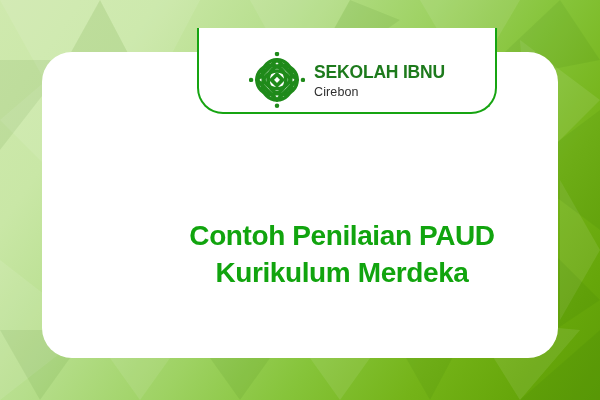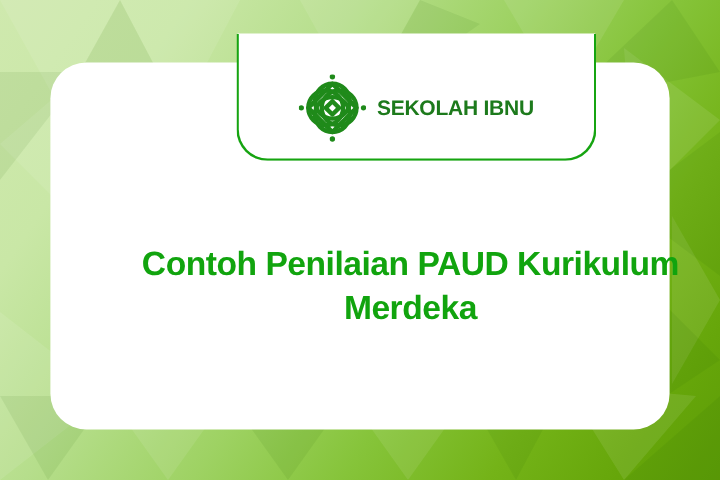--- a/index.html
+++ b/index.html
@@ -49,21 +49,21 @@
     background: #ffffff;
     border-radius: 30px;
   }
 
   
   #header-panel {
     position: absolute;
     left: 155px;
     top: -24px;
     width: 300px;
-    height: 106px;
+    height: 86px;
     background: #ffffff;
     border: 2px solid #16a411;
     border-top: none;
     border-bottom-left-radius: 26px;
     border-bottom-right-radius: 26px;
     box-sizing: border-box;
     display: flex;
     align-items: center;
     justify-content: center;
     gap: 9px;
@@ -100,21 +100,21 @@
 
   
   #title-wrap {
     position: absolute;
     left: 62px;
     top: 150px;
     width: 476px;
     text-align: center;
   }
   #main-title {
-    margin: 0;
+    margin: 16px;
     color: #11a40e;
     font-size: 28px;
     font-weight: bold;
     line-height: 1.32;
     letter-spacing: -0.4px;
   }
 </style>
 </head>
 <body>
 
@@ -167,20 +167,21 @@
         <g fill="#1f8a1a">
           <circle cx="50" cy="3.5" r="4"></circle>
           <circle cx="96.5" cy="50" r="4"></circle>
           <circle cx="50" cy="96.5" r="4"></circle>
           <circle cx="3.5" cy="50" r="4"></circle>
         </g>
       </svg>
 
       <div id="brand-text">
         <span class="brand-line brand-line-1">SEKOLAH IBNU</span>
+        <span id="brand-sub">Cirebon</span>
       </div>
 
     </div>
 
     <div id="title-wrap">
       <h1 id="main-title">Contoh Penilaian PAUD Kurikulum Merdeka</h1>
     </div>
 
   </div>
 </div>

